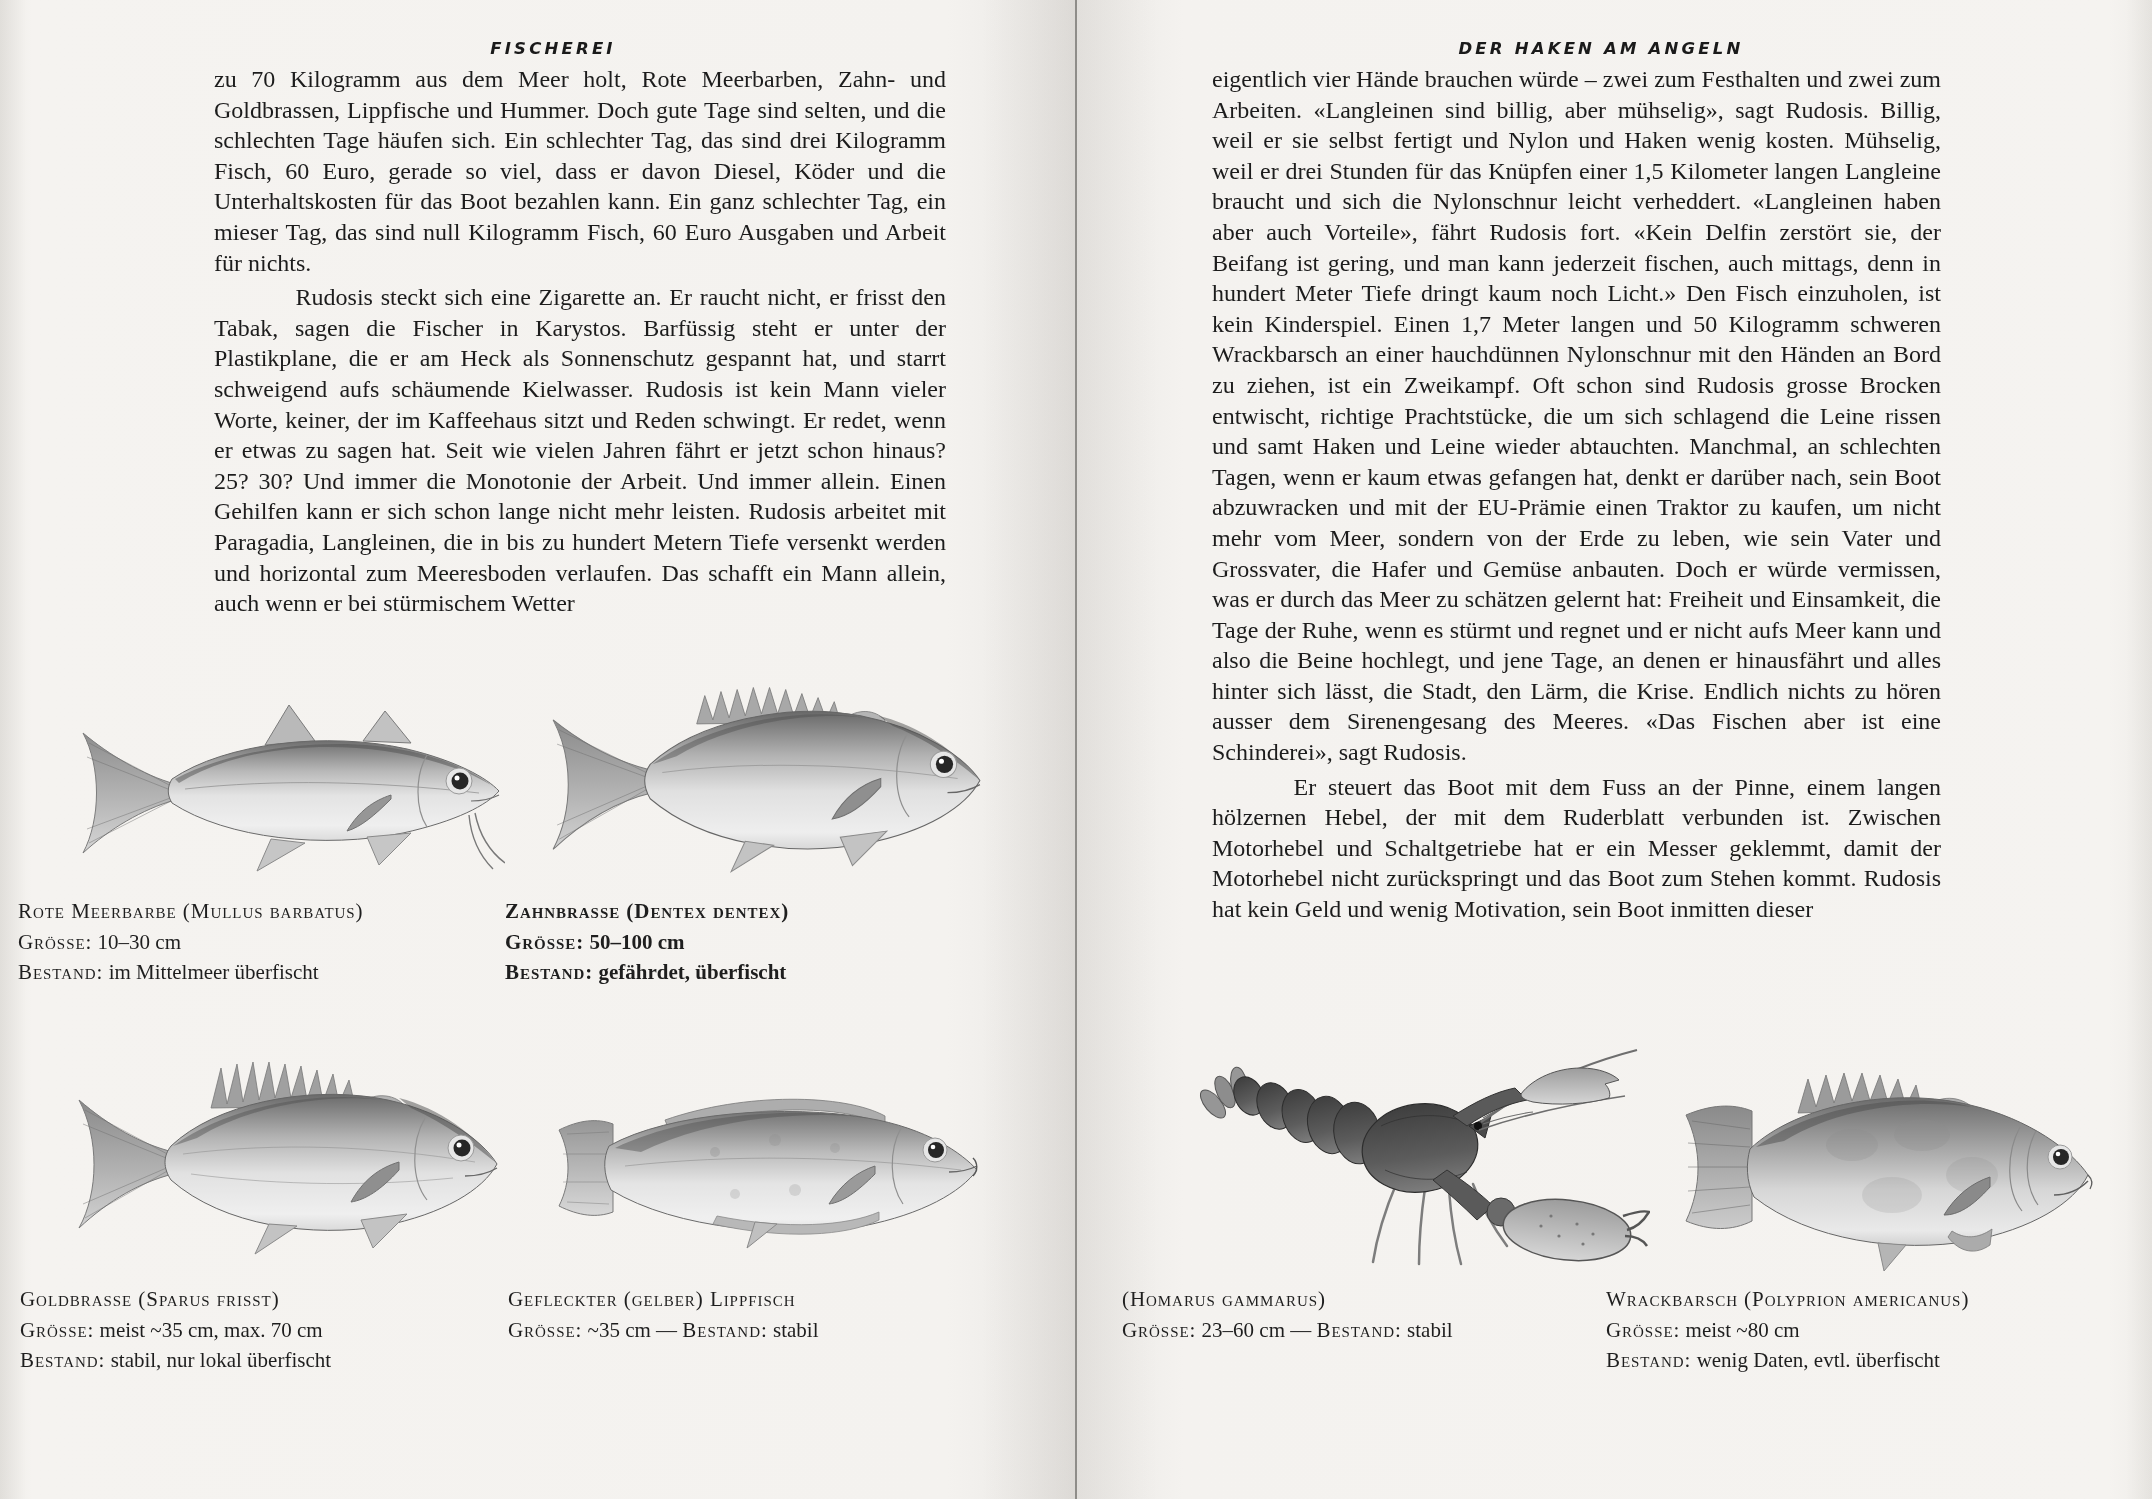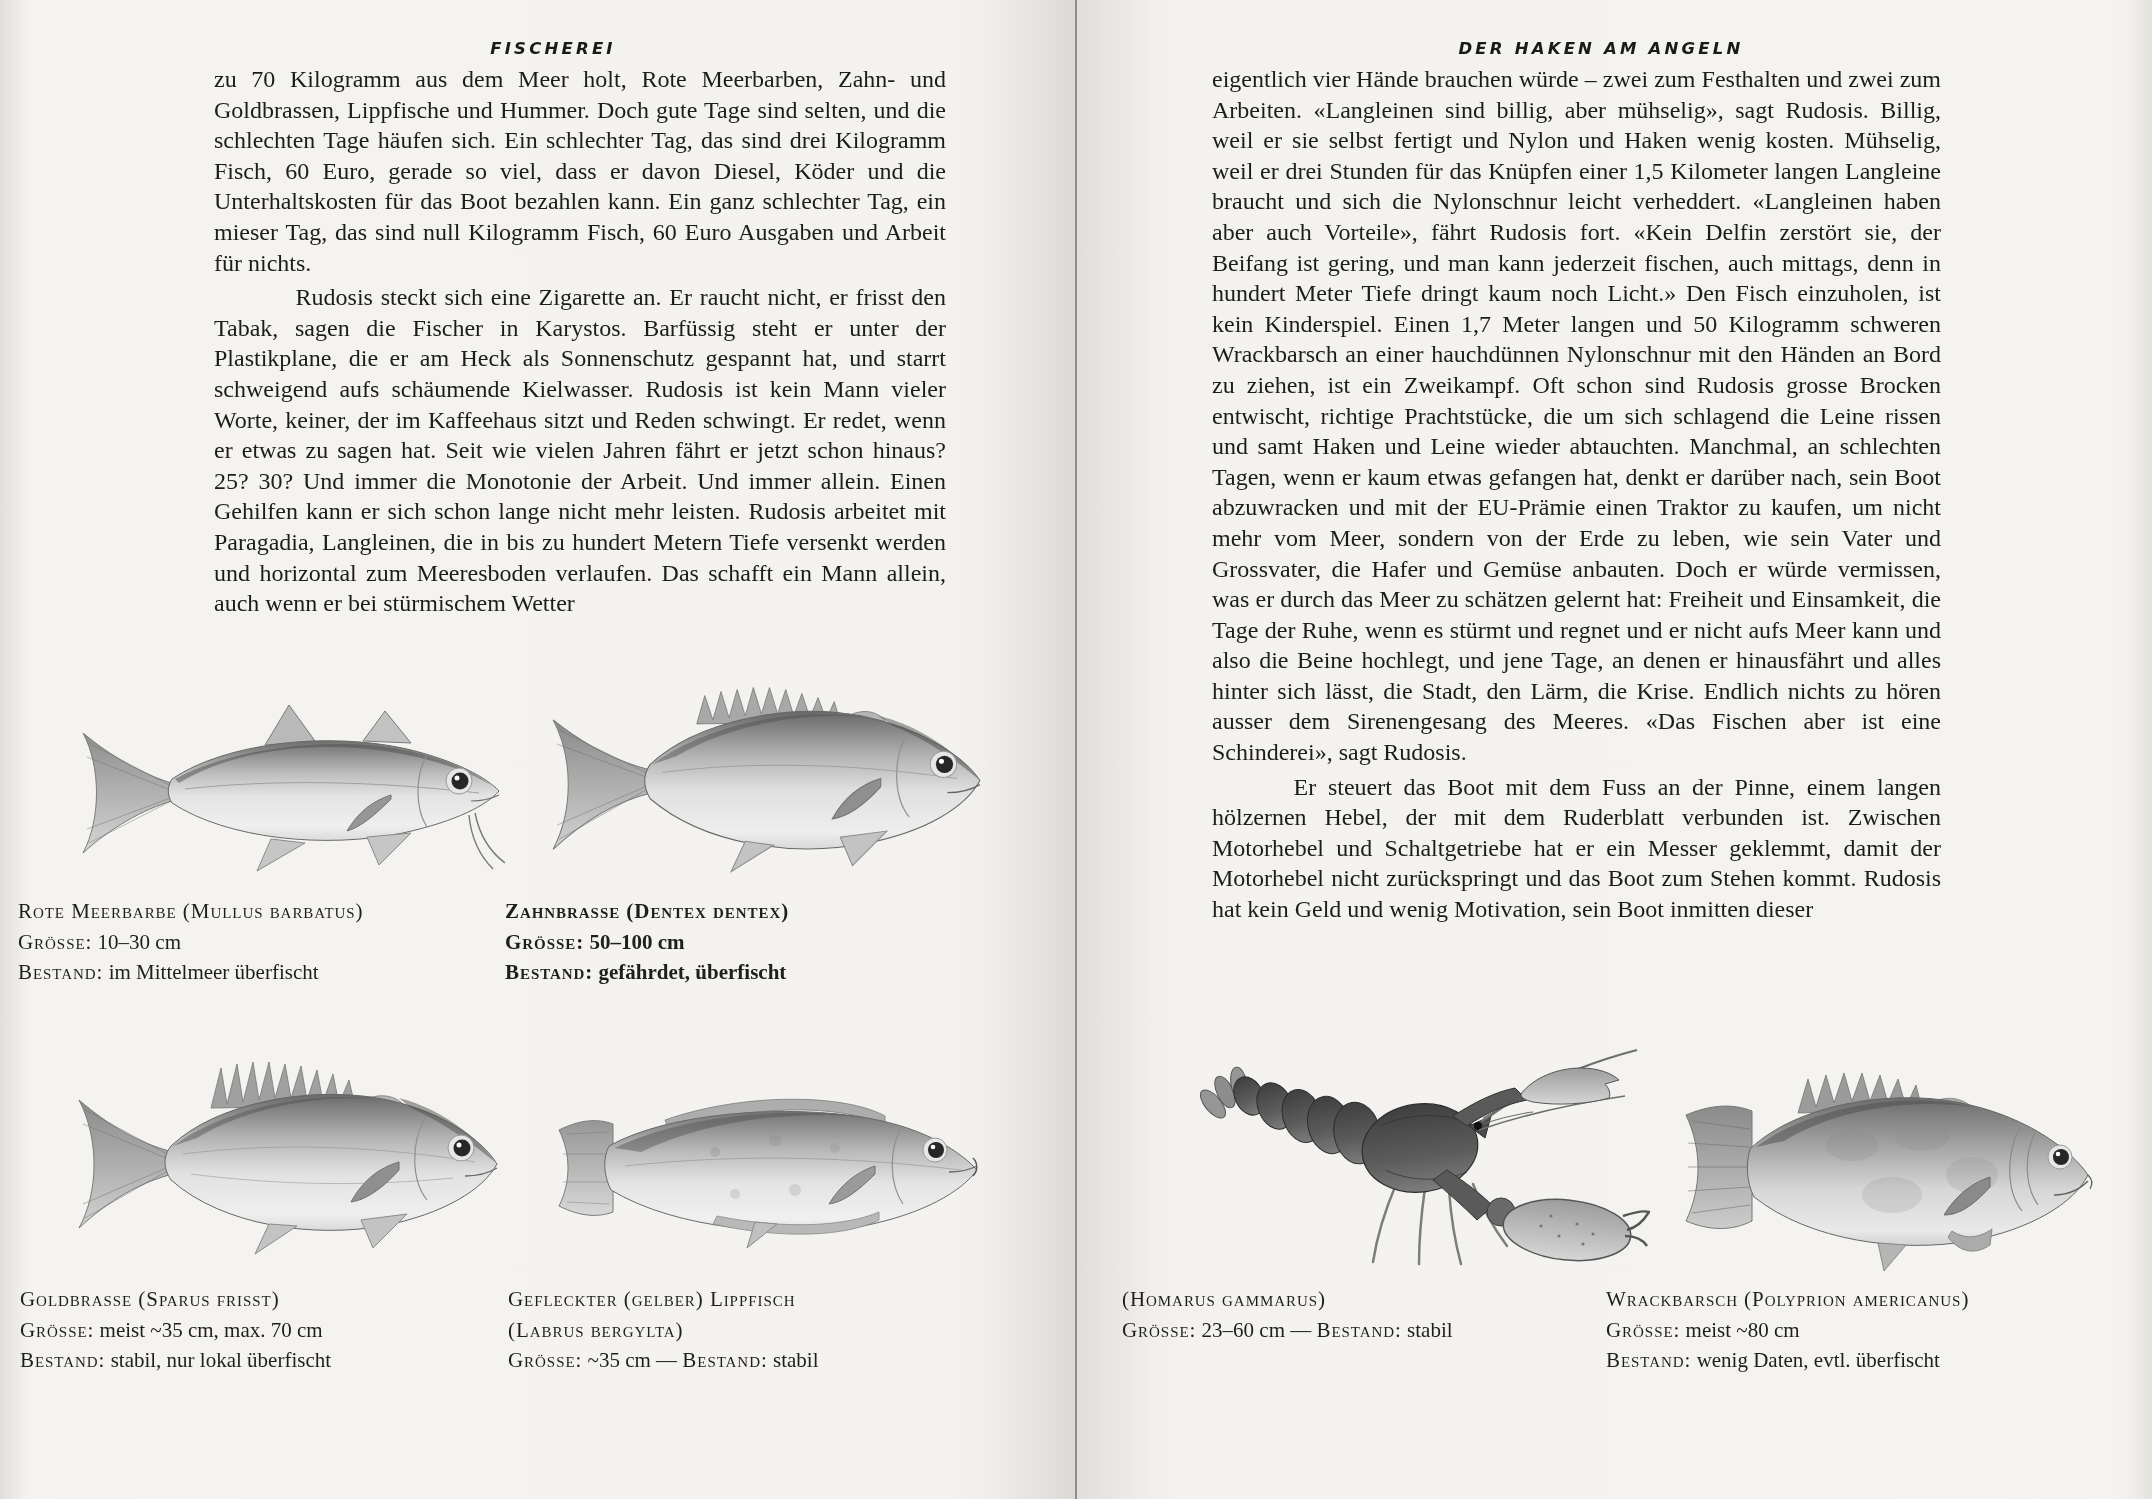--- a/index.html
+++ b/index.html
@@ -207,21 +207,20 @@
   </div>
 
   <div class="caption" style="left:20px;top:1284px;width:520px;">
     <div class="cap-line"><span class="sc">Goldbrasse (Sparus frisst)</span></div>
     <div class="cap-line"><span class="sc">Grösse:</span> <span>meist ~35 cm, max. 70 cm</span></div>
     <div class="cap-line"><span class="sc">Bestand:</span> <span>stabil, nur lokal überfischt</span></div>
   </div>
 
   <div class="caption" style="left:508px;top:1284px;width:515px;">
     <div class="cap-line"><span class="sc">Gefleckter (gelber) Lippfisch</span></div>
-    <div class="cap-line"><span class="sc">(Labrus bergylta)</span></div>
     <div class="cap-line"><span class="sc">Grösse:</span> <span>~35 cm</span> <span>—</span> <span class="sc">Bestand:</span> <span>stabil</span></div>
   </div>
 
 </div>
 
 <div class="page page-right">
 
   <div class="page-header" style="left:185px;width:680px;">DER HAKEN AM ANGELN</div>
 
   <div class="body-text" style="left:132px;width:737px;">

